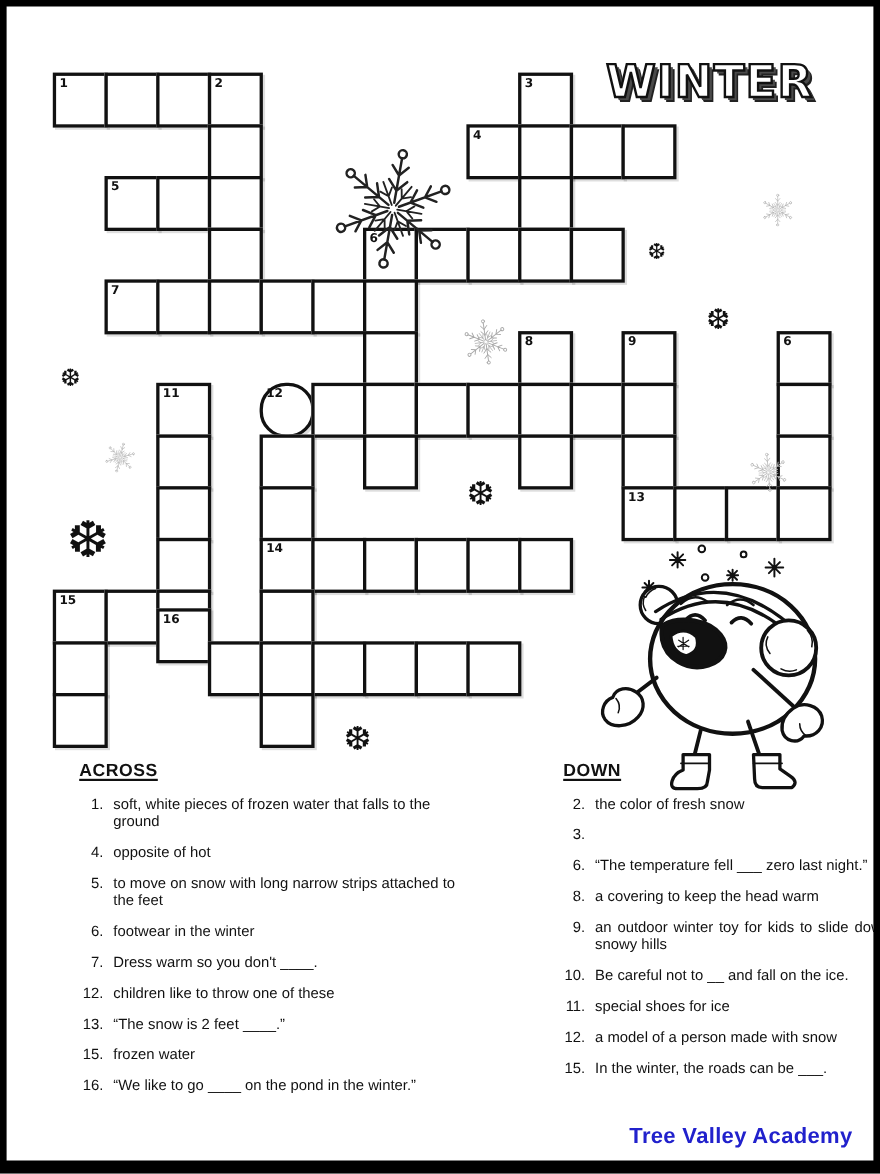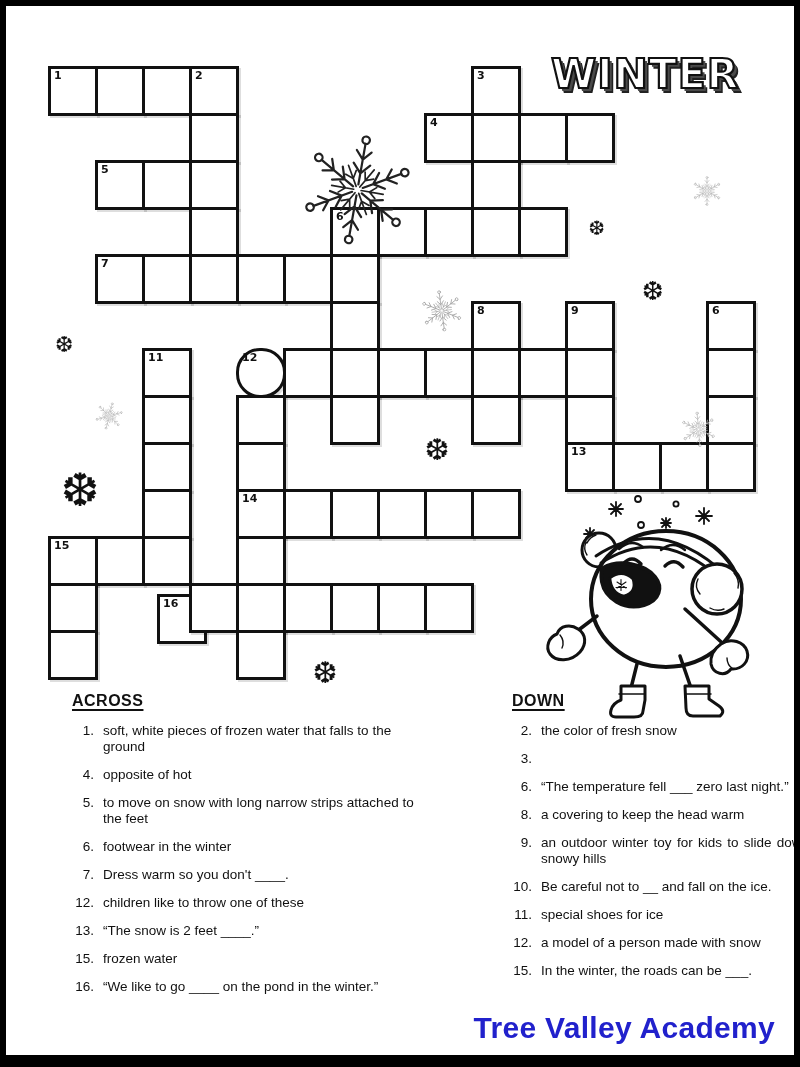--- a/index.html
+++ b/index.html
@@ -23,21 +23,21 @@
   .clue-header{display:inline-block;font-size:16px;font-weight:700;letter-spacing:.5px;
        text-decoration:underline;text-decoration-thickness:2px;text-underline-offset:3px;
        margin:0 0 13px 2px;}
   .clue-list{list-style:none;margin:0;padding:0;}
   .clue-list li{display:flex;font-size:13.5px;line-height:16px;margin-bottom:12px;}
   .clue-num{width:24px;min-width:24px;text-align:right;margin-right:9px;}
   .clues.down .clue-num{width:22px;min-width:22px;}
   .clue-text{flex:1;}
   li.justify .clue-text{text-align:justify;}
   .snowman{position:absolute;left:533px;top:486px;width:240px;height:266px;z-index:4;}
-  .brand{position:absolute;right:25px;bottom:22px;font-size:30px;font-weight:700;
+  .brand{position:absolute;right:25px;bottom:22px;font-size:20px;font-weight:700;
        letter-spacing:.3px;z-index:6;}
 </style>
 </head>
 <body>
 
 <svg width="0" height="0" style="position:absolute" aria-hidden="true">
   <symbol id="fancyflake" viewBox="-60 -60 120 120">
     <g fill="none" stroke="currentColor" stroke-width="2.4" stroke-linecap="round" id="ff-arms">
         <g transform="rotate(0)">
           <path d="M0,-6 L0,-50 M0,-18 L-9,-28 M0,-18 L9,-28 M0,-33 L-8,-42 M0,-33 L8,-42"></path>
@@ -177,21 +177,21 @@
     <div class="cell" style="left: 377px; top: 489px;"></div>
     <div class="cell" style="left: 424px; top: 489px;"></div>
     <div class="cell" style="left: 471px; top: 489px;"></div>
     <div class="cell" style="left: 48px; top: 536px;">
       <span class="cell-num">15</span>
     </div>
     <div class="cell" style="left: 95px; top: 536px;"></div>
     <div class="cell" style="left: 142px; top: 536px;"></div>
     <div class="cell" style="left: 236px; top: 536px;"></div>
     <div class="cell" style="left: 48px; top: 583px;"></div>
-    <div class="cell" style="left: 142px; top: 594px; margin-left: 15px;">
+    <div class="cell" style="left: 142px; top: 553px;">
       <span class="cell-num">16</span>
     </div>
     <div class="cell" style="left: 189px; top: 583px;"></div>
     <div class="cell" style="left: 236px; top: 583px;"></div>
     <div class="cell" style="left: 283px; top: 583px;"></div>
     <div class="cell" style="left: 330px; top: 583px;"></div>
     <div class="cell" style="left: 377px; top: 583px;"></div>
     <div class="cell" style="left: 424px; top: 583px;"></div>
     <div class="cell" style="left: 48px; top: 630px;"></div>
     <div class="cell" style="left: 236px; top: 630px;"></div>

